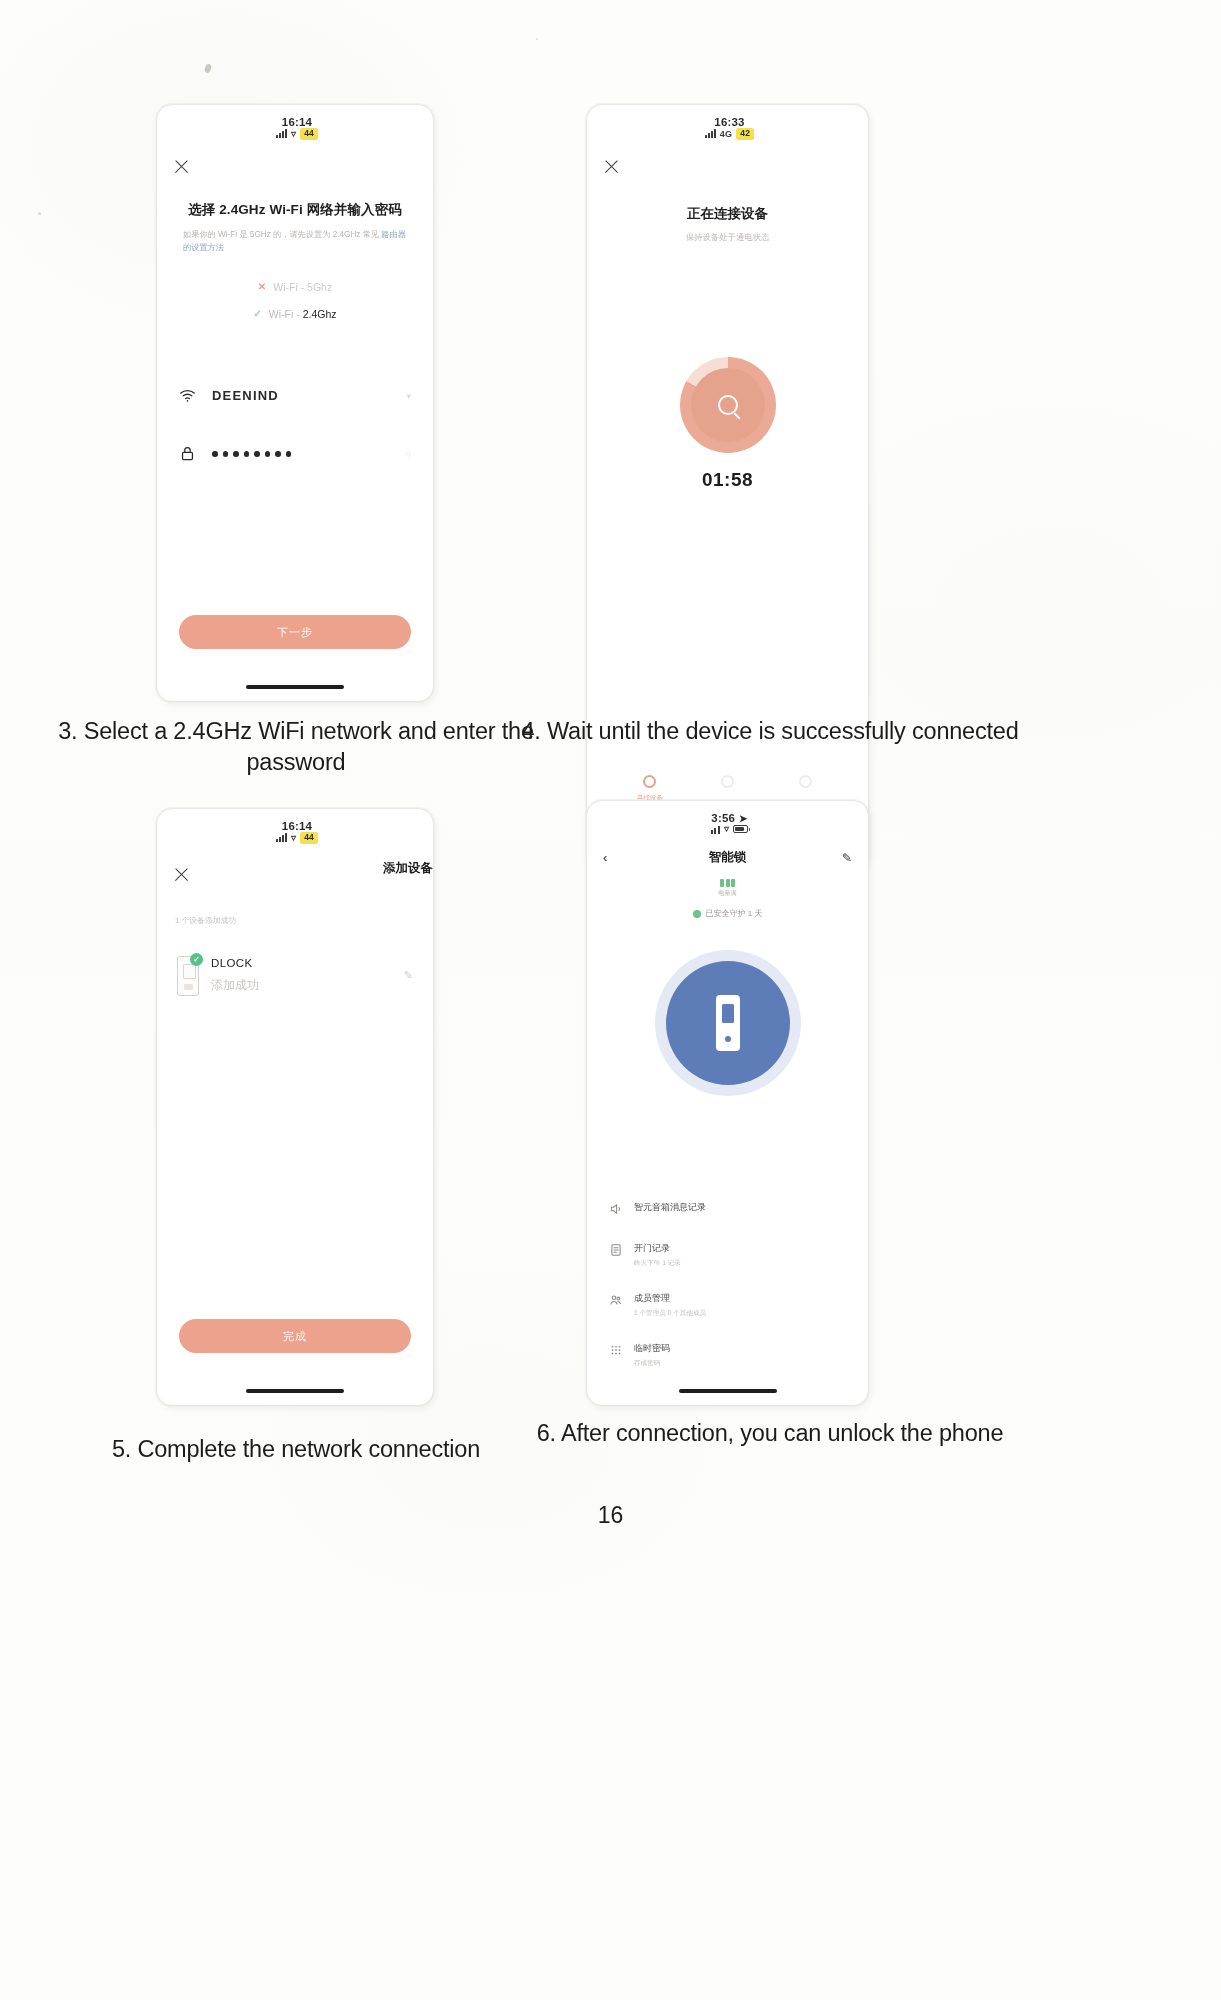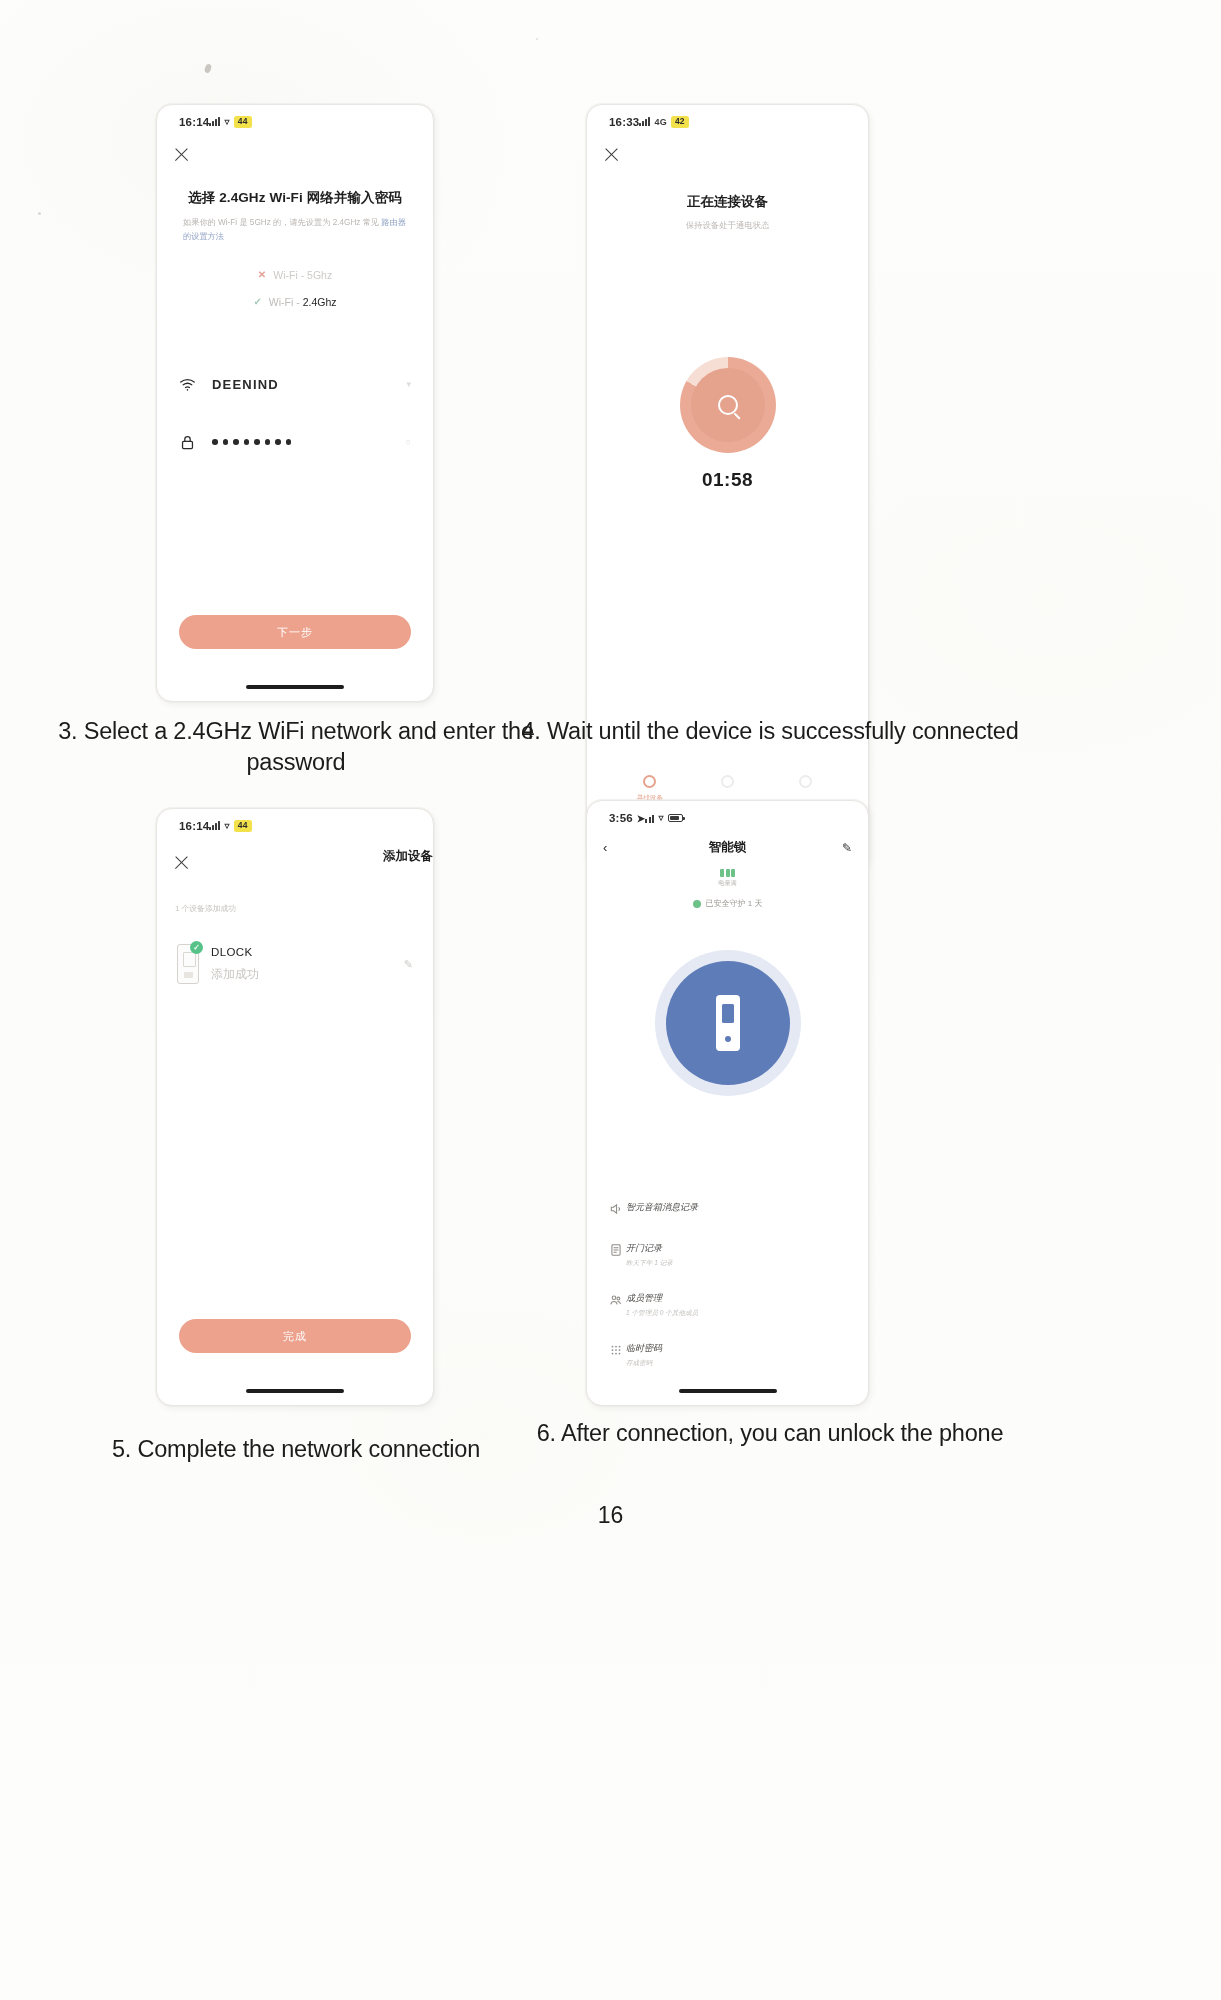--- a/index.html
+++ b/index.html
@@ -37,24 +37,25 @@
     box-shadow: 0 0 0 1px rgba(233,231,227,.5), 2px 3px 7px rgba(0,0,0,.055);
     overflow: hidden;
   }
   .p1 { left: 156px; top: 104px; width: 278px; height: 598px; }
   .p2 { left: 586px; top: 104px; width: 283px; height: 766px; }
   .p3 { left: 156px; top: 808px; width: 278px; height: 598px; }
   .p4 { left: 586px; top: 800px; width: 283px; height: 606px; }
 
   
   .statusbar {
-    display: flex; align-items: center; justify-content: flex-start;
+    display: flex; align-items: center; justify-content: center;
     padding: 11px 18px 0 22px;
     font-size: 11.5px; font-weight: bold; color: #2c2c2c;
     letter-spacing: .2px;
+    flex-direction: column;
   }
   .sb-right { display: flex; align-items: center; gap: 4px; }
   .sig { display: flex; align-items: flex-end; gap: 1px; height: 9px; }
   .sig i { width: 2px; background: #3a3a3a; border-radius: .5px; display: block; }
   .sig i:nth-child(1) { height: 3px; }
   .sig i:nth-child(2) { height: 5px; }
   .sig i:nth-child(3) { height: 7px; }
   .sig i:nth-child(4) { height: 9px; }
   .net-txt { font-size: 9px; font-weight: bold; color: #3a3a3a; }
   .wifi-glyph { font-size: 10px; color: #3a3a3a; line-height: 1; }
@@ -251,21 +252,21 @@
   .lock-body::before {
     content: ''; position: absolute; left: 6px; top: 9px;
     width: 12px; height: 19px; background: #5e7cb8; border-radius: 1.5px;
   }
   .lock-body::after {
     content: ''; position: absolute; left: 9px; bottom: 9px;
     width: 6px; height: 6px; background: #5e7cb8; border-radius: 50%;
   }
 
   .menu { position: absolute; left: 22px; right: 22px; top: 400px; }
-  .menu-item { display: flex; align-items: flex-start; gap: 3px; margin-bottom: 24px; font-style: italic; }
+  .menu-item { display: flex; align-items: flex-start; gap: 11px; margin-bottom: 24px; }
   .menu-ic { width: 14px; height: 14px; flex: none; color: #8e8b87; margin-top: 1px; }
   .menu-lbl { font-size: 9px; color: #4a4845; }
   .menu-sub { font-size: 6.6px; color: #c2bfbb; margin-top: 4px; }
 
   
   .caption {
     position: absolute; text-align: center;
     font-size: 23.5px; color: #1c1c1c; line-height: 1.32;
     letter-spacing: -.2px;
   }

